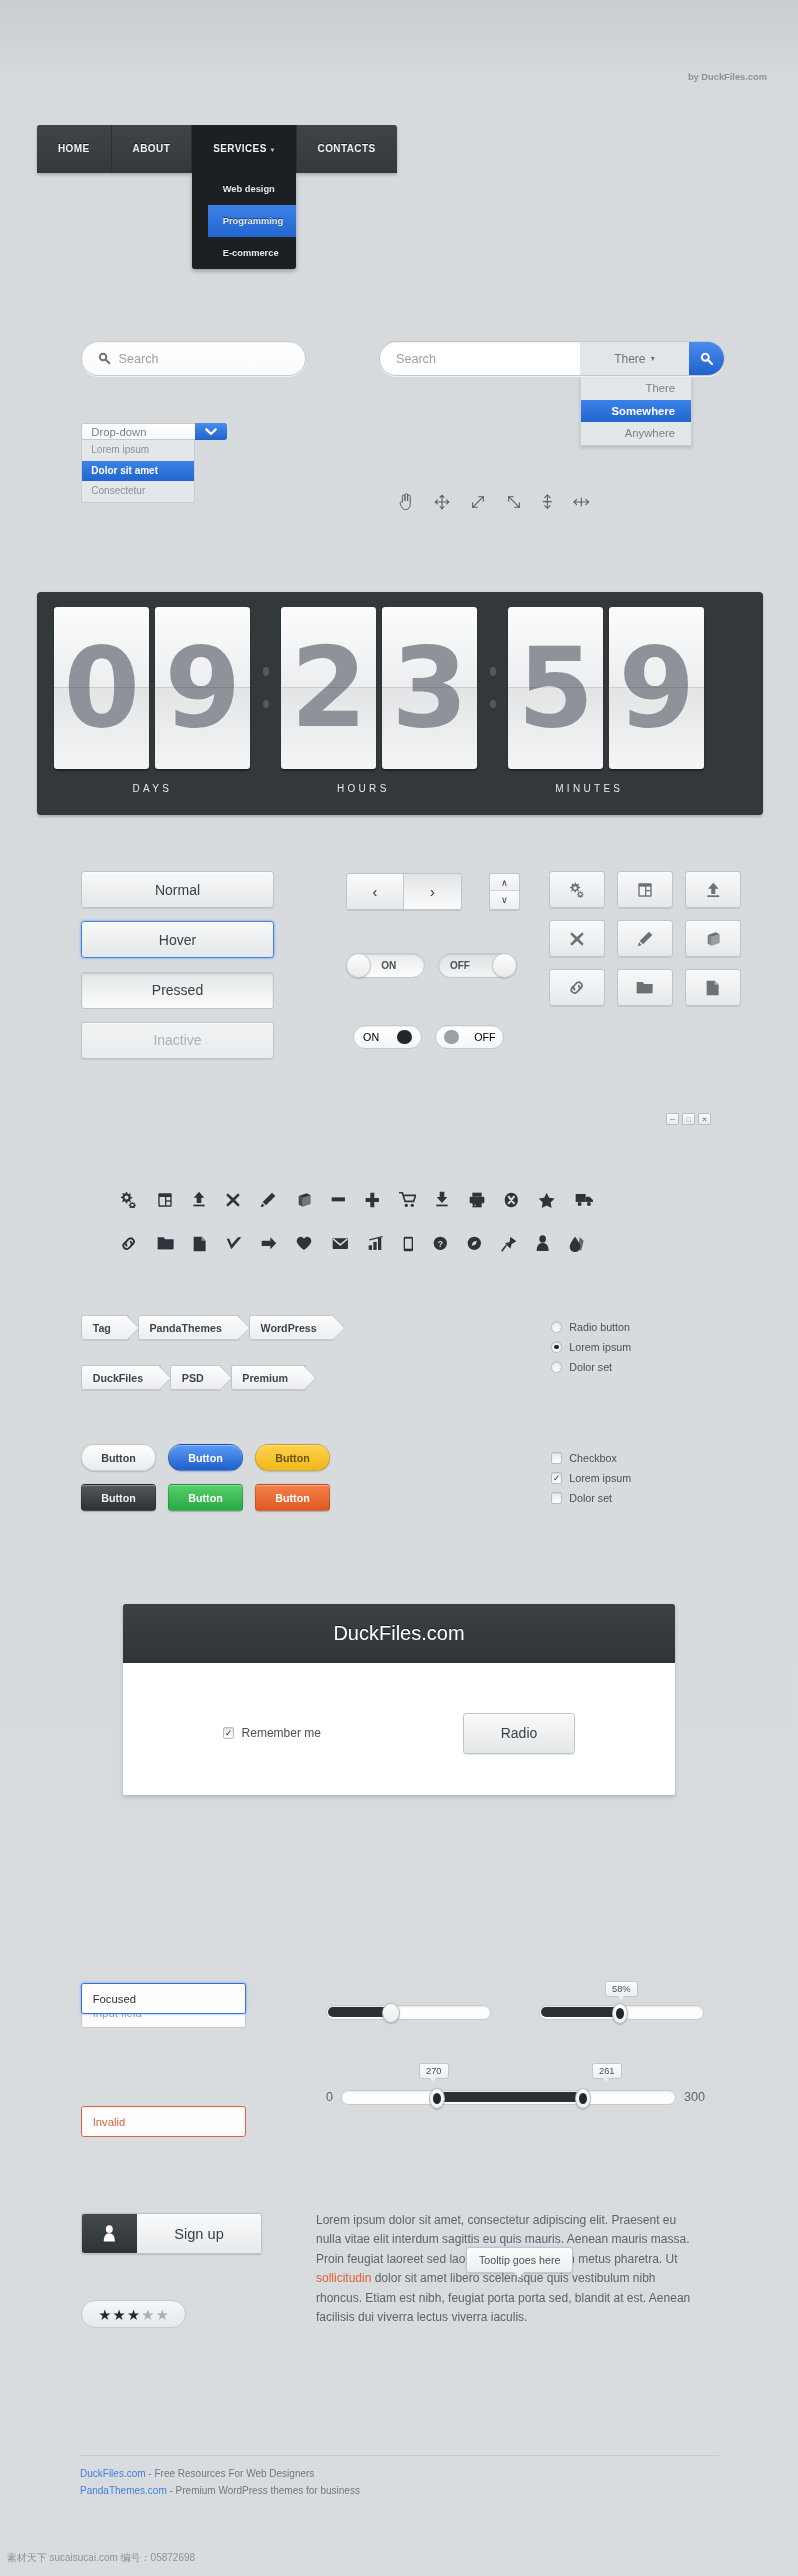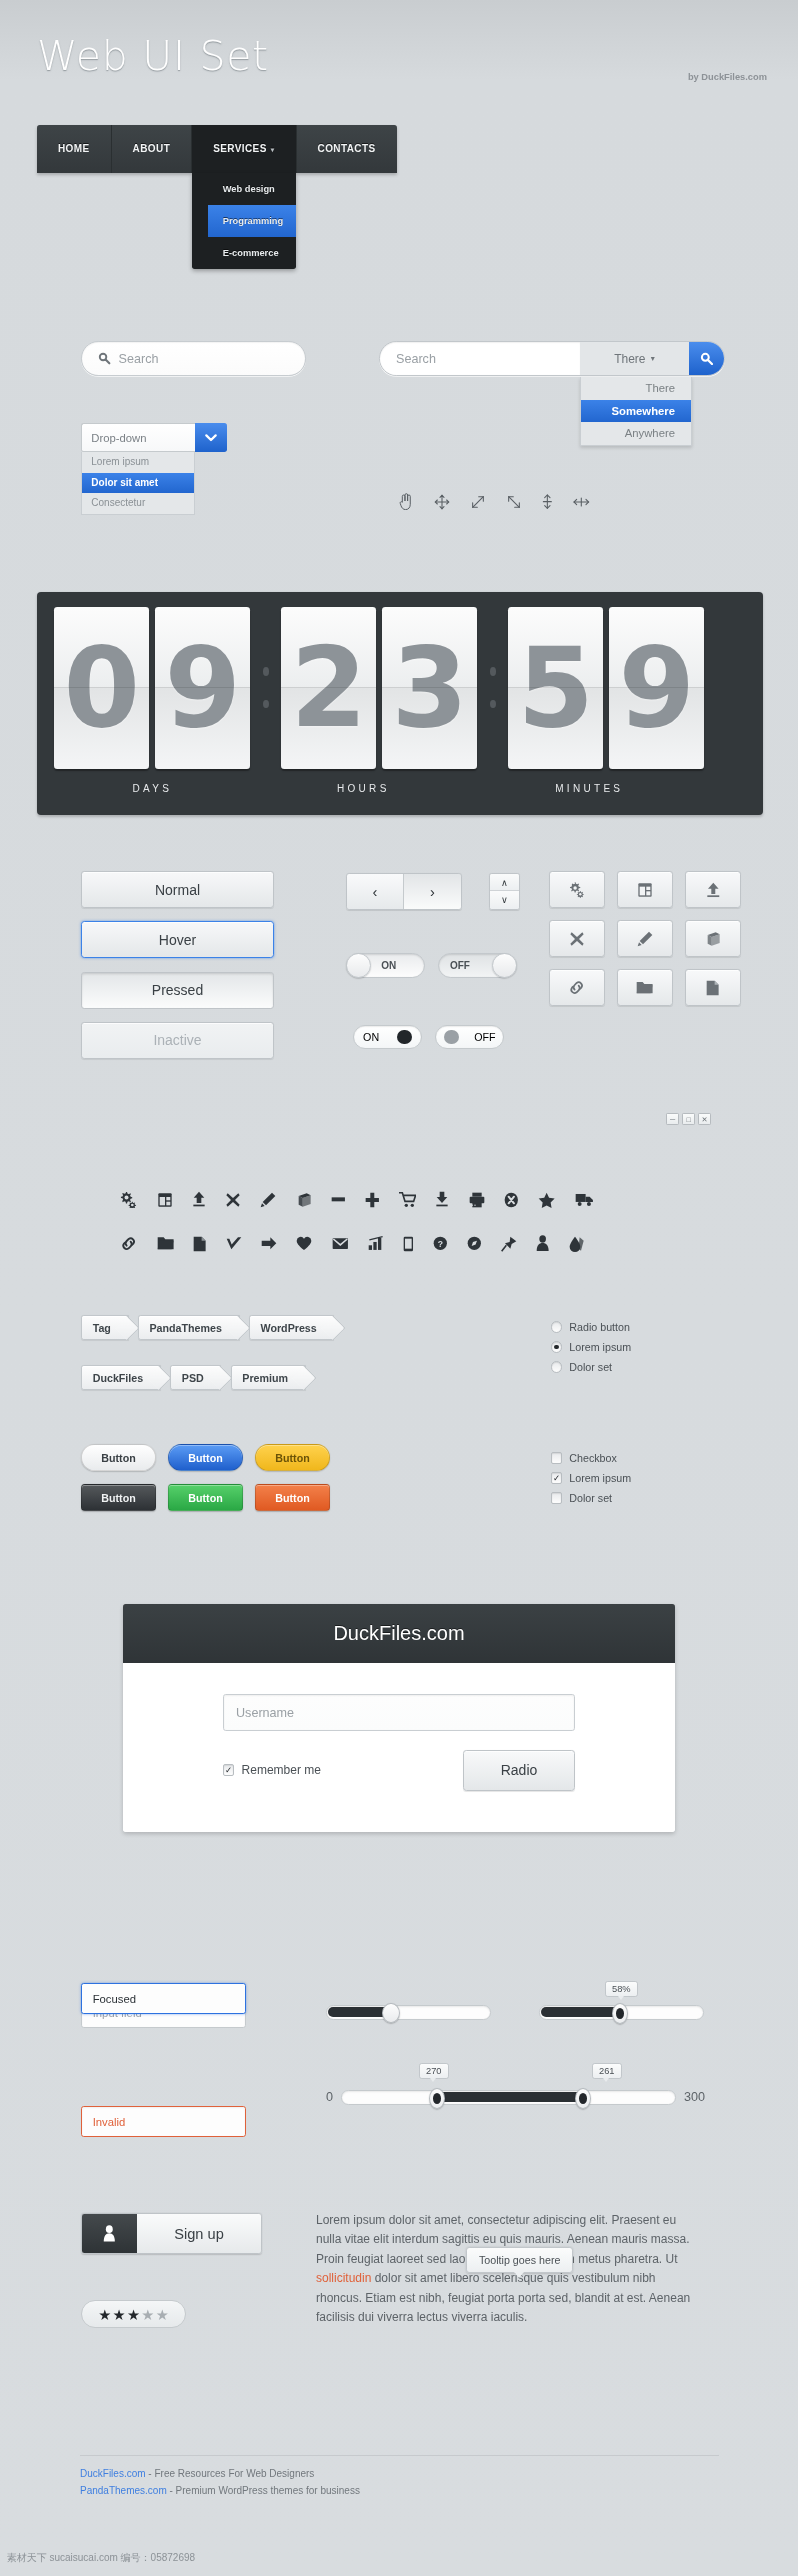--- a/index.html
+++ b/index.html
@@ -83,21 +83,21 @@
     position: absolute; left: 200px; top: 35px; width: 112px;
     background: #e4e7e9; border: 0.7px solid #c9ced2; border-top: none;
     box-shadow: 0 2px 3.3px rgba(0,0,0,.14);
   }
   .scope-list div { height: 22.6px; line-height: 22.6px; text-align: right; padding-right: 16px;
                      font-size: 11.3px; color: #7a8084; }
   .scope-list div.sel { background: linear-gradient(to bottom,#3b82e8,#2266cf); color:#fff; font-weight:bold;}
 
   
   .dd { position: absolute; left: 81px; top: 423px; width: 146px; }
-  .dd-head { display: flex; height: 29px; }
+  .dd-head { display: flex; height: 17px; }
   .dd-head .txt {
     flex: 1; background: linear-gradient(to bottom,#fff,#f7f8f9); border: 0.7px solid #c5cacd;
     border-right: none; border-radius: 2.7px 0 0 2.7px; display:flex; align-items:center;
     padding-left: 9.3px; color: #7b8186; font-size: 11.3px;
   }
   .dd-head .arrow {
     width: 32px; background: linear-gradient(to bottom,#4a8ded,#1e62cc);
     border-radius: 0 2.7px 2.7px 0; color: #fff; display:flex; align-items:center; justify-content:center;
     font-size: 10.7px;
   }
@@ -311,21 +311,20 @@
   .fline { position:absolute; left: 80px; font-size: 10px; color:#72787d; }
   .fline a { color:#3f7fe0; text-decoration: none; }
   .watermark { position:absolute; left: 6.7px; top: 2551px; font-size:10px; color:#8c9297; }
 </style>
 </head>
 <body>
 
 <div class="page">
 
   <div class="header">
-    <div class="logo">Web UI Set</div>
     <div class="byline">by DuckFiles.com</div>
   </div>
 
   <div class="nav">
     <div class="nav-item">HOME</div>
     <div class="nav-item">ABOUT</div>
     <div class="nav-item open">
       <span>SERVICES</span><span class="caret-small">▾</span>
       <div class="submenu">
         <div class="submenu-item">Web design</div>
@@ -804,21 +803,20 @@
       </div>
     <div class="opt">
         <span class="chk"></span>
         <span>Dolor set</span>
       </div>
   </div>
 
   <div class="login">
     <div class="login-hd">DuckFiles.com</div>
     <div class="login-bd">
-      <div class="lfield">Username</div>
       <div class="login-foot">
         <div class="remember">
           <span class="chk">✓</span>
           <span>Remember me</span>
         </div>
         <div class="loginbtn">Radio</div>
       </div>
     </div>
   </div>
 

